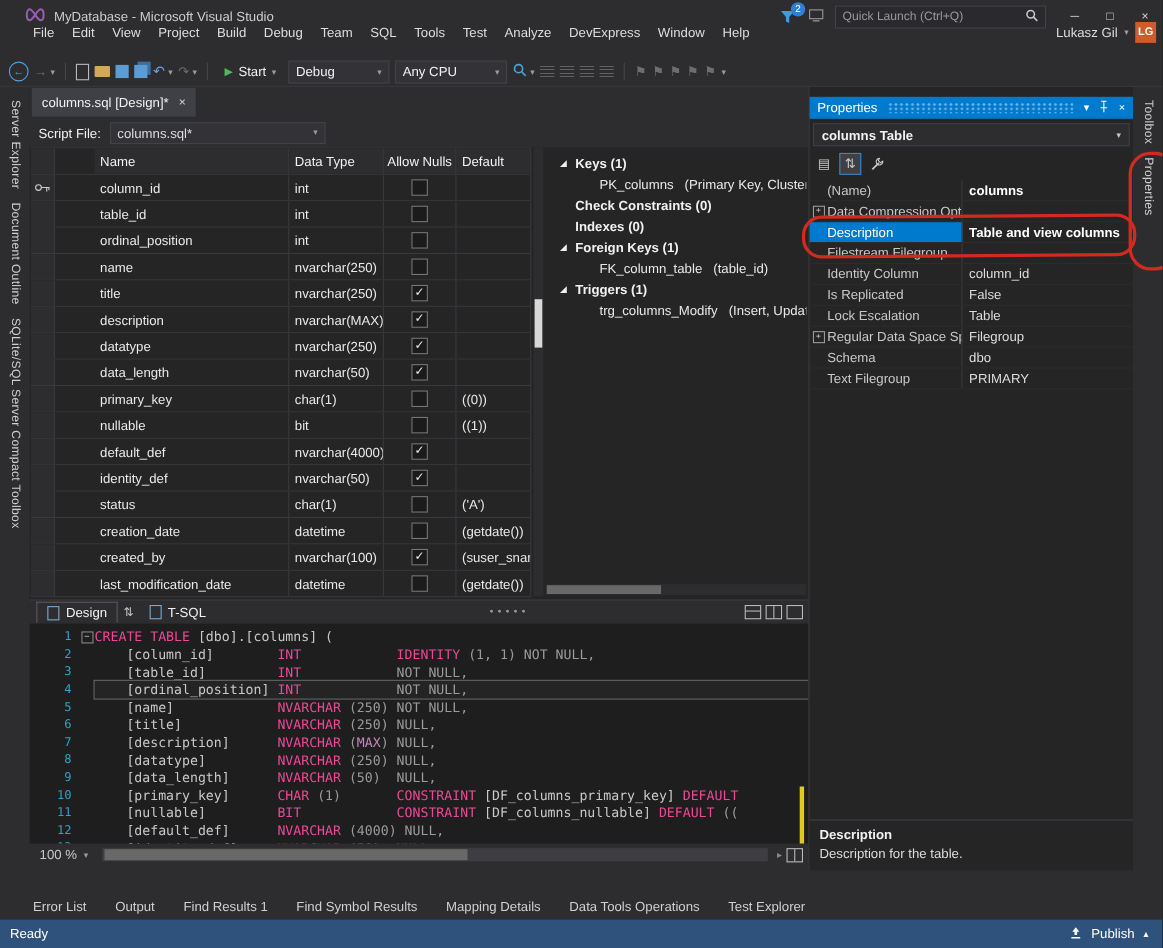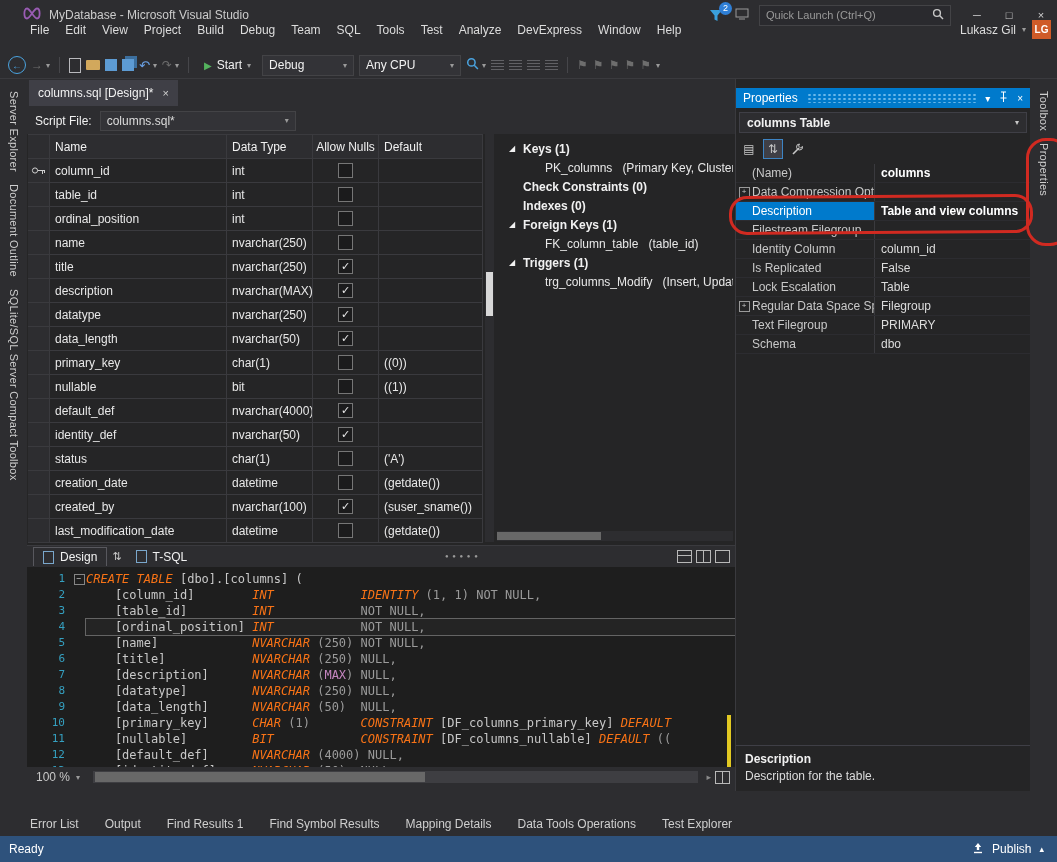--- a/index.html
+++ b/index.html
@@ -66,21 +66,21 @@
                 padding:0 6px;box-sizing:border-box;gap:6px;color:#dcdcdc;}
   .script-combo .chev{margin-left:auto;}
 
   
   .designer{position:absolute;left:0;top:55px;width:100%;height:411px;background:#252526;}
   .grid{position:absolute;left:1px;top:0;width:455px;border-top:1px solid #3a3a3e;}
   .grow{display:flex;height:24px;border-bottom:1px solid #3a3a3e;background:#252526;box-sizing:border-box;}
   .gc{border-right:1px solid #3a3a3e;display:flex;align-items:center;padding:0 5px;box-sizing:border-box;
       color:#e8e8e8;overflow:hidden;white-space:nowrap;}
   .gc.sel{width:22px;background:#2d2d30;padding:0;justify-content:center;}
-  .gc.name{width:177px;}
+  .gc.name{width:177px;margin-left:36px;}
   .gc.type{width:86px;}
   .gc.nulls{width:66px;justify-content:center;}
   .gc.def{flex:1;}
   .grid-header .gc{background:#2d2d30;color:#f1f1f1;}
   .cb{width:13px;height:13px;border:1px solid #767676;background:#1b1b1c;font-size:11px;line-height:12px;text-align:center;color:#e8e8e8;}
   .grid-vscroll{position:absolute;left:458px;top:0;width:9px;height:408px;background:#2d2d30;}
   .grid-vscroll .thumb{position:absolute;left:1px;top:138px;width:7px;height:44px;background:#d8d8d8;}
 
   
   .keys{position:absolute;left:470px;top:5px;width:236px;height:386px;overflow:hidden;padding-left:12px;box-sizing:border-box;}
@@ -107,21 +107,21 @@
 
   
   .code-panel{position:absolute;left:0;top:488px;width:100%;height:200px;background:#1e1e1e;overflow:hidden;
               font-family:"DejaVu Sans Mono","Liberation Mono",monospace;font-size:12px;padding-top:4px;box-sizing:border-box;}
   .code-line{display:flex;height:16px;line-height:16px;white-space:pre;padding-left:8px;}
   .ln{width:30px;text-align:right;color:#35a0c0;padding-right:7px;flex:none;font-size:11px;}
   .fold{width:14px;flex:none;display:flex;align-items:center;justify-content:center;}
   .fbox{width:9px;height:9px;border:1px solid #858585;font-size:8px;line-height:7px;text-align:center;color:#c8c8c8;background:#1e1e1e;}
   .ct{flex:1;}
   .code-line.cur .ct{outline:1px solid #646464;background:#242424;}
-  .c-k{color:#f97316;font-style:italic;}  .c-p{color:#c8c8c8;}  .c-g{color:#9b9b9b;}  .c-m{color:#c586c0;}
+  .c-k{color:#ec4899;}  .c-p{color:#c8c8c8;}  .c-g{color:#9b9b9b;}  .c-m{color:#c586c0;}
   .marker{position:absolute;right:4px;top:148px;width:4px;height:56px;background:#e2c922;}
 
   
   .zoom-bar{position:absolute;left:0;top:688px;width:100%;height:20px;background:#2d2d30;display:flex;align-items:center;box-sizing:border-box;}
   .zoom-combo{display:flex;align-items:center;gap:6px;padding:0 9px;color:#c8c8c8;}
   .hscroll{position:relative;flex:1;height:12px;background:#3e3e42;margin:0 4px;}
   .hscroll .thumb{position:absolute;left:2px;top:1px;width:330px;height:10px;background:#686868;}
   .scroll-arrow{color:#8a8a8a;font-size:9px;padding:0 4px;}
 
   
@@ -657,27 +657,27 @@
         </div>
         <div class="prow">
           <div class="pr-gutter">
             <span class="expander">+</span>
           </div>
           <div class="pr-label">Regular Data Space Spe</div>
           <div class="pr-value">Filegroup</div>
         </div>
         <div class="prow">
           <div class="pr-gutter"></div>
+          <div class="pr-label">Schema</div>
+          <div class="pr-value">dbo</div>
+        </div>
+        <div class="prow">
+          <div class="pr-gutter"></div>
           <div class="pr-label">Text Filegroup</div>
           <div class="pr-value">PRIMARY</div>
-        </div>
-        <div class="prow">
-          <div class="pr-gutter"></div>
-          <div class="pr-label">Schema</div>
-          <div class="pr-value">dbo</div>
         </div>
       </div>
     <div class="props-help">
       <div class="ph-title">Description</div>
       <div class="ph-text">Description for the table.</div>
     </div>
   </div>
 
   <div class="bottom-tabs">
       <span class="btab">Error List</span>

